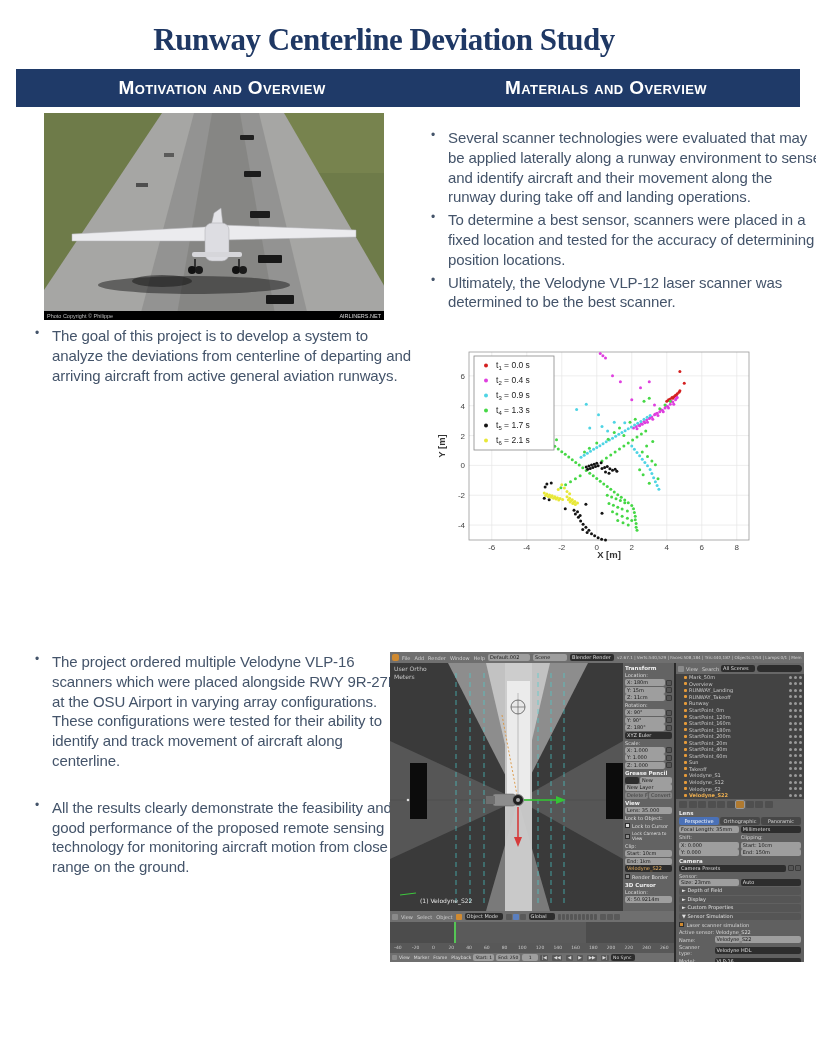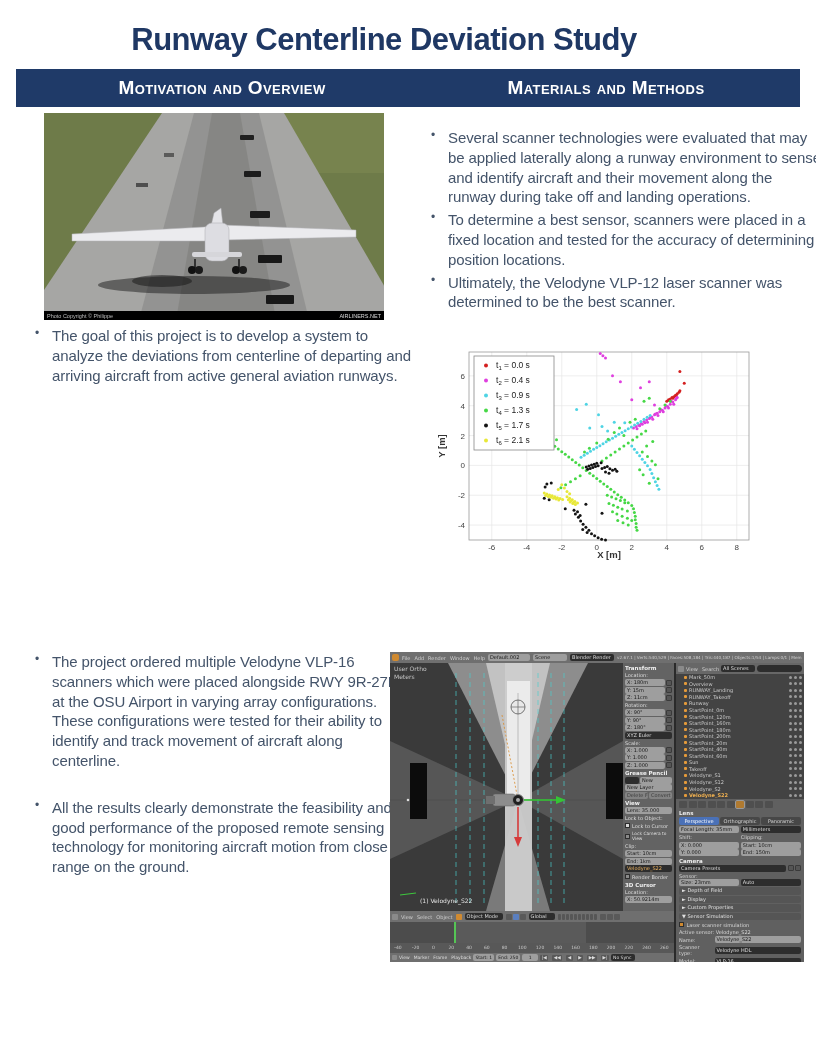--- a/index.html
+++ b/index.html
@@ -1,19 +1,19 @@
 <!DOCTYPE html>
 <html><head>
 <meta charset="utf-8">
 <style>
   html,body{margin:0;padding:0;background:#fff;}
   .page{position:relative;width:816px;height:1056px;background:#ffffff;overflow:hidden;
         font-family:"Liberation Sans", sans-serif;}
   .title{position:absolute;top:22px;left:0;width:768px;text-align:center;
-         font-size:31px;font-weight:bold;color:#1f3864;letter-spacing:-0.5px;}
+         font-size:31px;font-weight:bold;color:#1f3864;letter-spacing:-0.5px;font-family:Liberation Serif, serif;}
   .secbar{position:absolute;height:38px;background:#1f3a68;color:#ffffff;
           display:flex;align-items:center;justify-content:center;
           font-weight:bold;font-size:19px;font-variant:small-caps;letter-spacing:0.4px;}
   .bar-motivation{left:16px;top:69px;width:412px;}
   .bar-methods{left:412px;top:69px;width:388px;}
   .bar-results{left:16px;top:585px;width:784px;}
   .bullets{list-style:none;margin:12px;padding:0;position:absolute;}
   .bullets li{position:relative;padding-left:24px;margin-bottom:3px;
               font-size:15px;line-height:1.32;color:#44546a;letter-spacing:-0.1px;}
   .bullets li::before{content:"\2022";position:absolute;left:7px;top:0px;font-size:12px;color:#44546a;}
@@ -91,21 +91,21 @@
 <body>
 
 <div class="page">
 
   <div class="title">Runway Centerline Deviation Study</div>
 
   <div class="secbar bar-motivation">
     <span>Motivation and Overview</span>
   </div>
   <div class="secbar bar-methods">
-    <span>Materials and Methods</span>
+    <span>Materials and Overview</span>
   </div>
 
   <div class="photo-box">
     <svg width="340" height="207" viewBox="0 0 340 207">
       <rect x="0" y="0" width="340" height="207" fill="#6e7b49"></rect>
       <rect x="200" y="0" width="140" height="60" fill="#77834e"></rect>
       <polygon points="118,0 240,0 360,207 -20,207" fill="#a6a6a4"></polygon>
       <polygon points="150,0 215,0 265,207 95,207" fill="#8f8f8d" opacity="0.8"></polygon>
       <polygon points="168,0 196,0 232,207 132,207" fill="#7b7b79" opacity="0.55"></polygon>
       <rect x="196" y="22" width="14" height="5" rx="1" fill="#202020"></rect>

